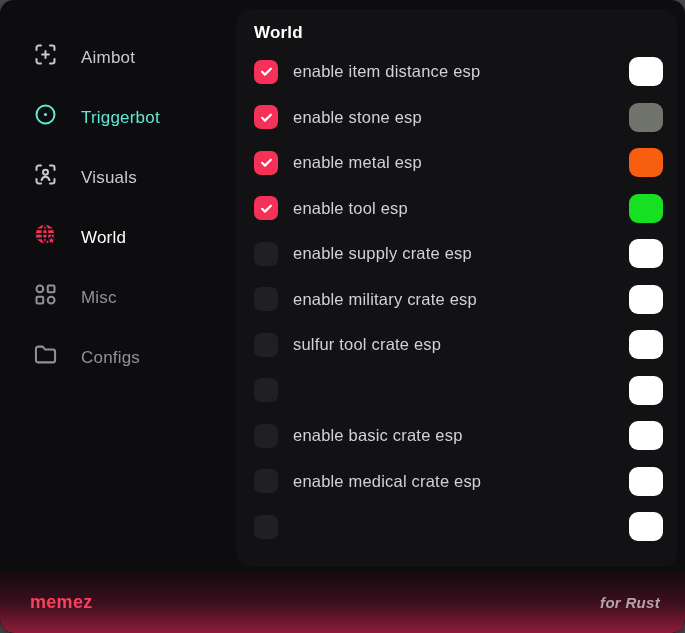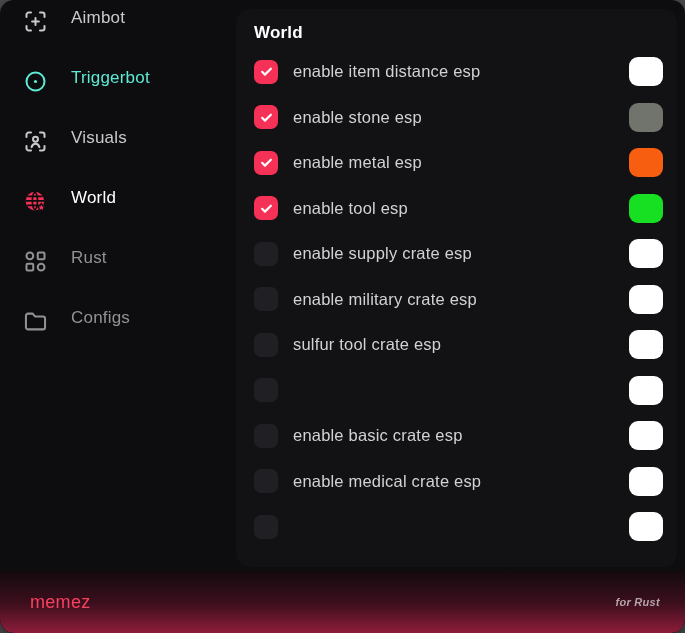--- a/index.html
+++ b/index.html
@@ -1,19 +1,19 @@
 <!DOCTYPE html>
 <html><head>
 <meta charset="utf-8">
 <style>
   html,body{margin:0;padding:0;background:#4e4e52;font-family:"Liberation Sans","DejaVu Sans",sans-serif;}
   .window{position:relative;width:685px;height:633px;background:#0d0d0f;border-radius:14px;overflow:hidden;box-shadow:0 4px 18px rgba(0,0,0,.6);}
   
   .sidebar{position:absolute;left:0;top:0;width:237px;padding-top:8px;}
-  .side-item{height:60px;display:flex;align-items:flex-start;padding-left:22px;cursor:pointer;}
+  .side-item{height:60px;display:flex;align-items:flex-end;padding-left:32px;cursor:pointer;}
   .side-icon{width:27px;height:27px;flex:0 0 27px;display:flex;align-items:center;justify-content:center;}
   .side-icon svg{width:27px;height:27px;}
   .side-label{margin-left:22px;font-size:17px;font-weight:500;letter-spacing:.2px;}
   .side-item.normal{color:#c9c9cc;}
   .side-item.dim{color:#5eead4;}
   .side-item.muted{color:#929296;}
   .side-item.active{color:#ffffff;}
   .side-item.active .side-icon{color:#f63157;}
   
   .panel{position:absolute;left:237px;top:10px;width:439px;height:556px;background:#121214;border-radius:12px;overflow:hidden;box-shadow:0 0 0 1px rgba(255,255,255,.02);}
@@ -24,22 +24,22 @@
   .checkbox.off{background:#202024;}
   .checkbox.on{background:#f63157;}
   .checkbox svg{width:15px;height:15px;display:none;}
   .checkbox.on svg{display:block;}
   .row-label{margin-left:15px;font-size:16.5px;color:#d2d2d4;letter-spacing:.2px;text-align:right;}
   .swatch{margin-left:auto;width:34px;height:29px;border-radius:9px;cursor:pointer;}
   
   .footer{position:absolute;left:0;bottom:0;width:100%;height:62px;border-radius:0 0 14px 14px;
     background:linear-gradient(180deg,#130a0e 0%,#3c0f1d 52%,#8e1c3a 100%);
     display:flex;align-items:center;}
-  .brand{margin-left:30px;font-size:18px;font-weight:400;color:#f84060;letter-spacing:.3px;}
-  .tagline{margin-left:auto;margin-right:25px;font-size:11px;font-weight:700;font-style:italic;color:#b5a2aa;letter-spacing:.3px;}
+  .brand{margin-left:30px;font-size:18px;font-weight:700;color:#f84060;letter-spacing:.3px;}
+  .tagline{margin-left:auto;margin-right:25px;font-size:15px;font-weight:700;font-style:italic;color:#b5a2aa;letter-spacing:.3px;}
 </style>
 </head>
 <body>
 
 <div class="window">
 
   <nav class="sidebar">
       <div class="side-item normal">
     <span class="icon side-icon">
           <svg viewBox="0 0 24 24" fill="none" stroke="currentColor" stroke-width="1.8" stroke-linecap="round" stroke-linejoin="round">
@@ -88,21 +88,21 @@
   </div>
       <div class="side-item muted">
     <span class="icon side-icon">
           <svg viewBox="0 0 24 24" fill="none" stroke="currentColor" stroke-width="1.8" stroke-linecap="round" stroke-linejoin="round">
             <circle cx="7" cy="7" r="3"></circle>
             <rect x="14" y="4" width="6" height="6" rx="1"></rect>
             <rect x="4" y="14" width="6" height="6" rx="1"></rect>
             <circle cx="17" cy="17" r="3"></circle>
           </svg>
         </span>
-    <span class="side-label">Rust</span>
+    <span class="side-label">Misc</span>
   </div>
       <div class="side-item muted">
     <span class="icon side-icon">
           <svg viewBox="0 0 24 24" fill="none" stroke="currentColor" stroke-width="1.8" stroke-linecap="round" stroke-linejoin="round">
             <path d="M3.5 7a2 2 0 0 1 2-2h4l2 2.5h7a2 2 0 0 1 2 2V17a2 2 0 0 1-2 2h-13a2 2 0 0 1-2-2z"></path>
           </svg>
         </span>
     <span class="side-label">Configs</span>
   </div>
     </nav>

